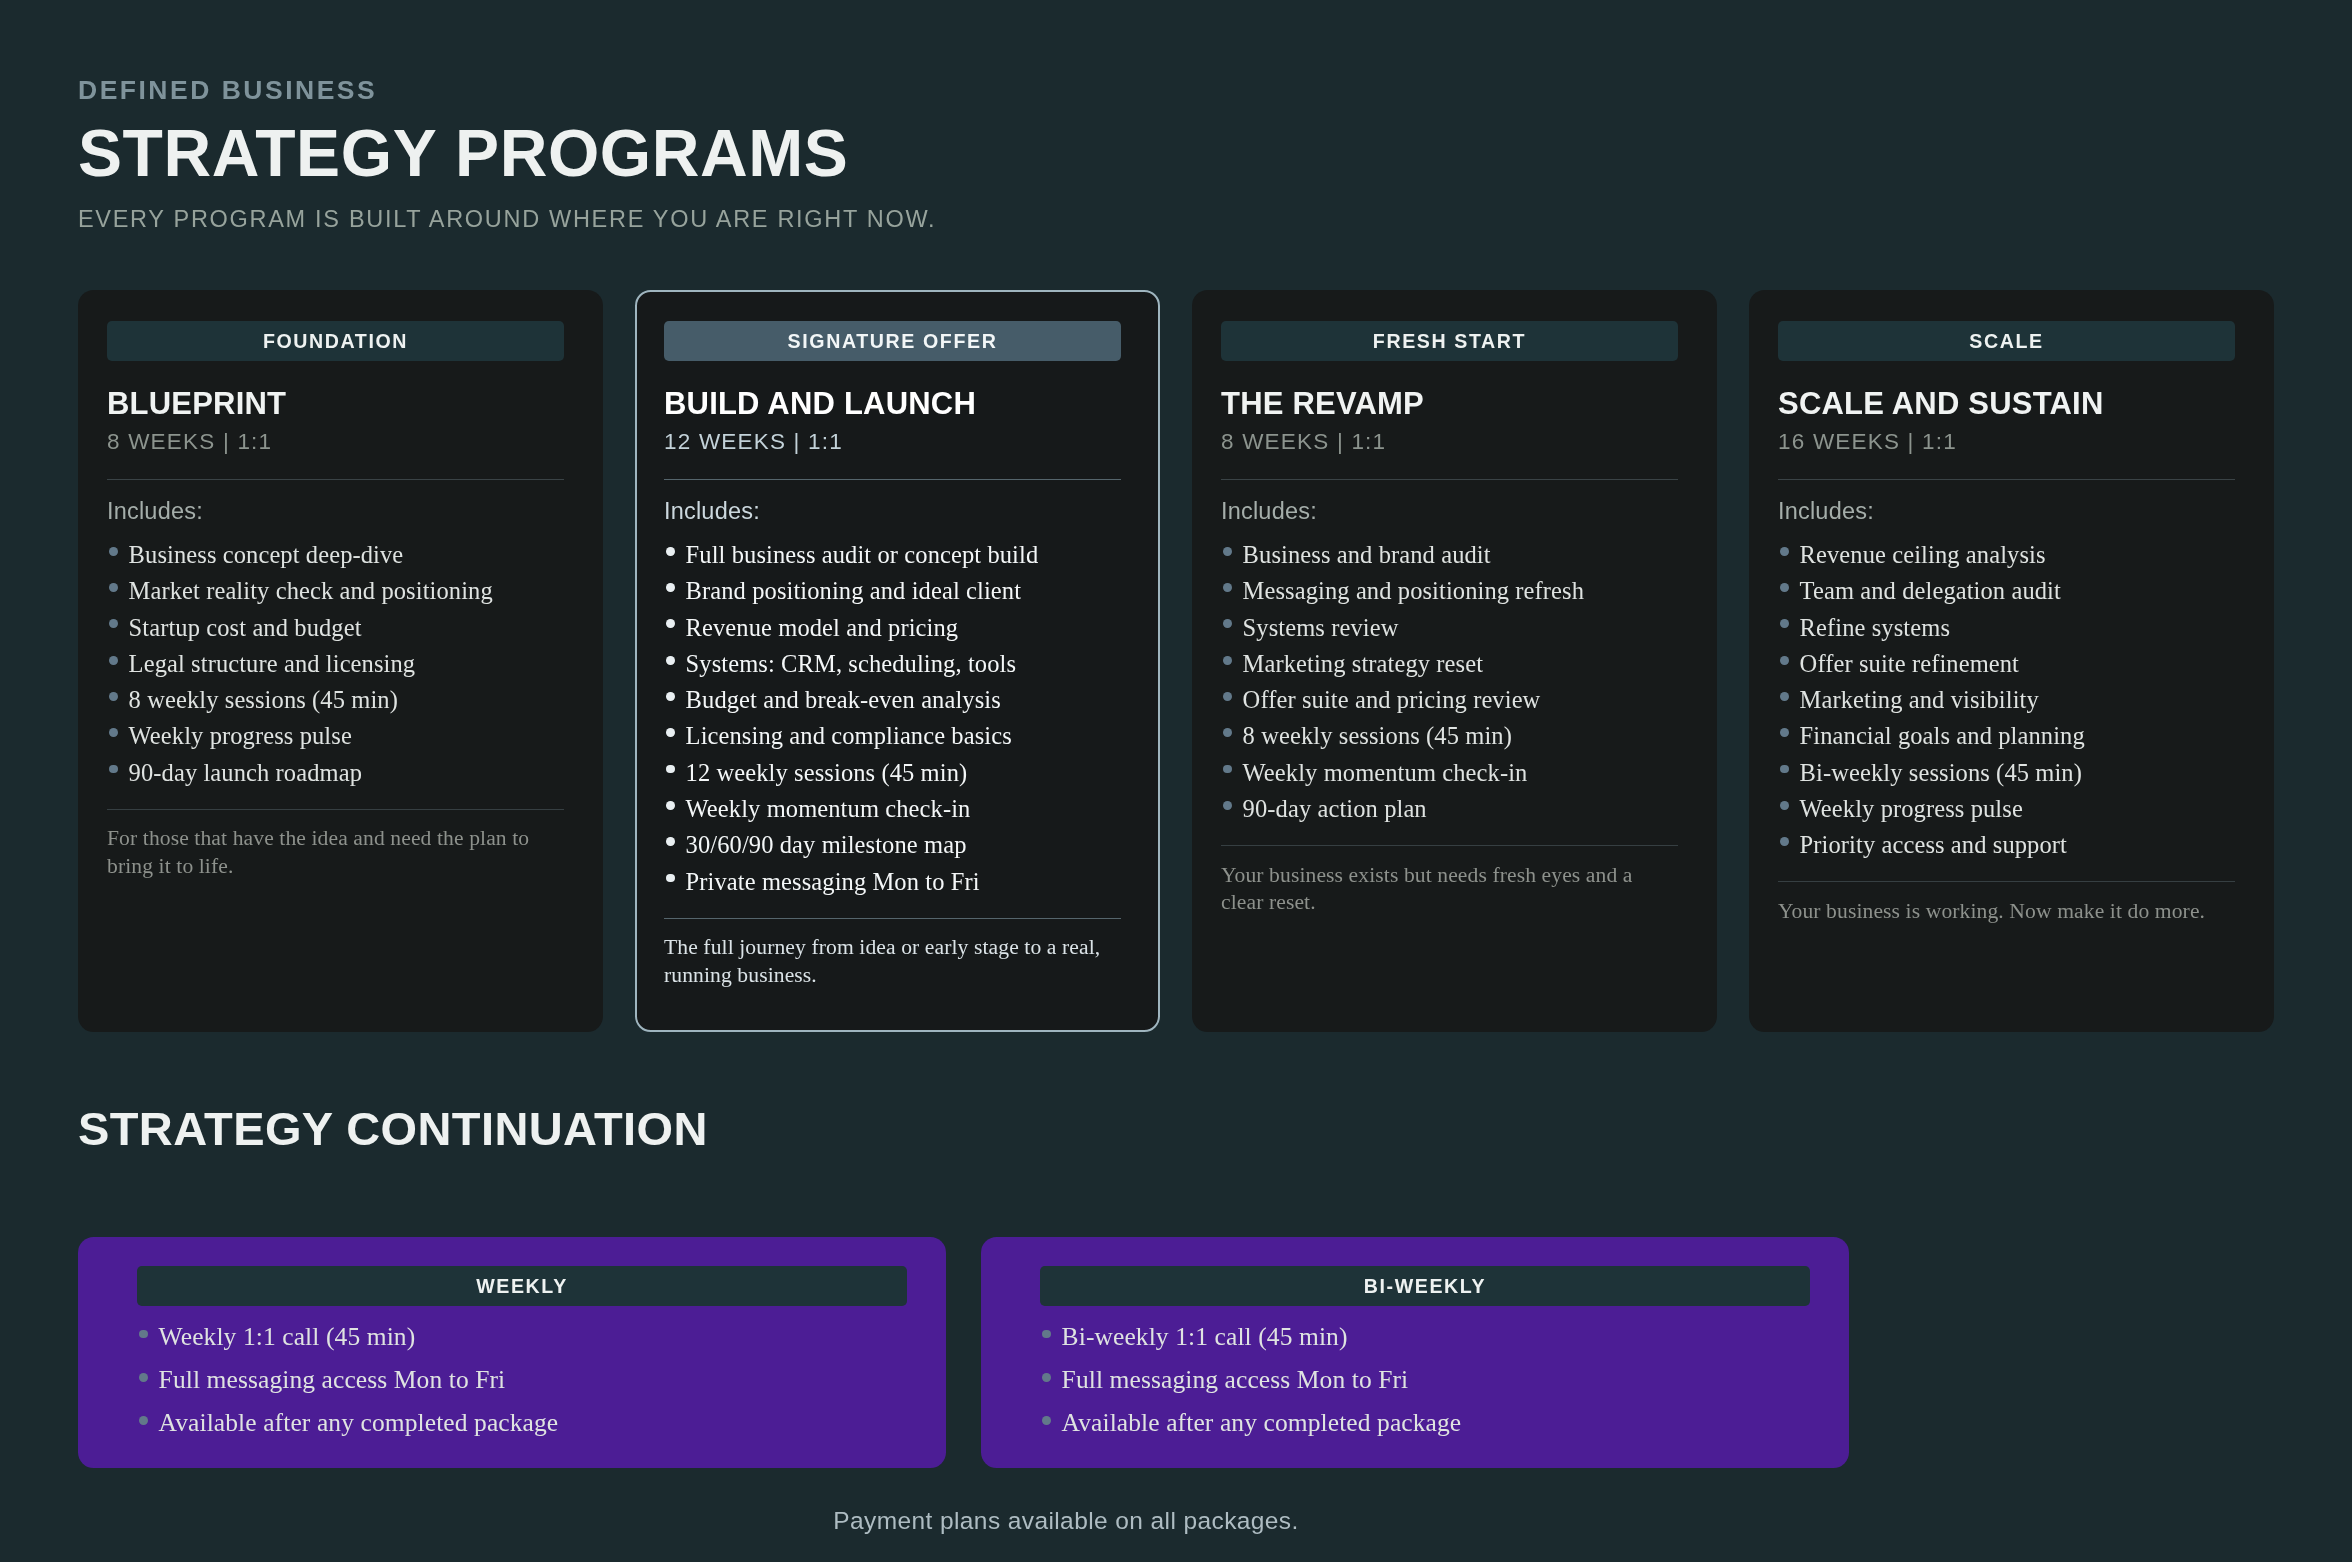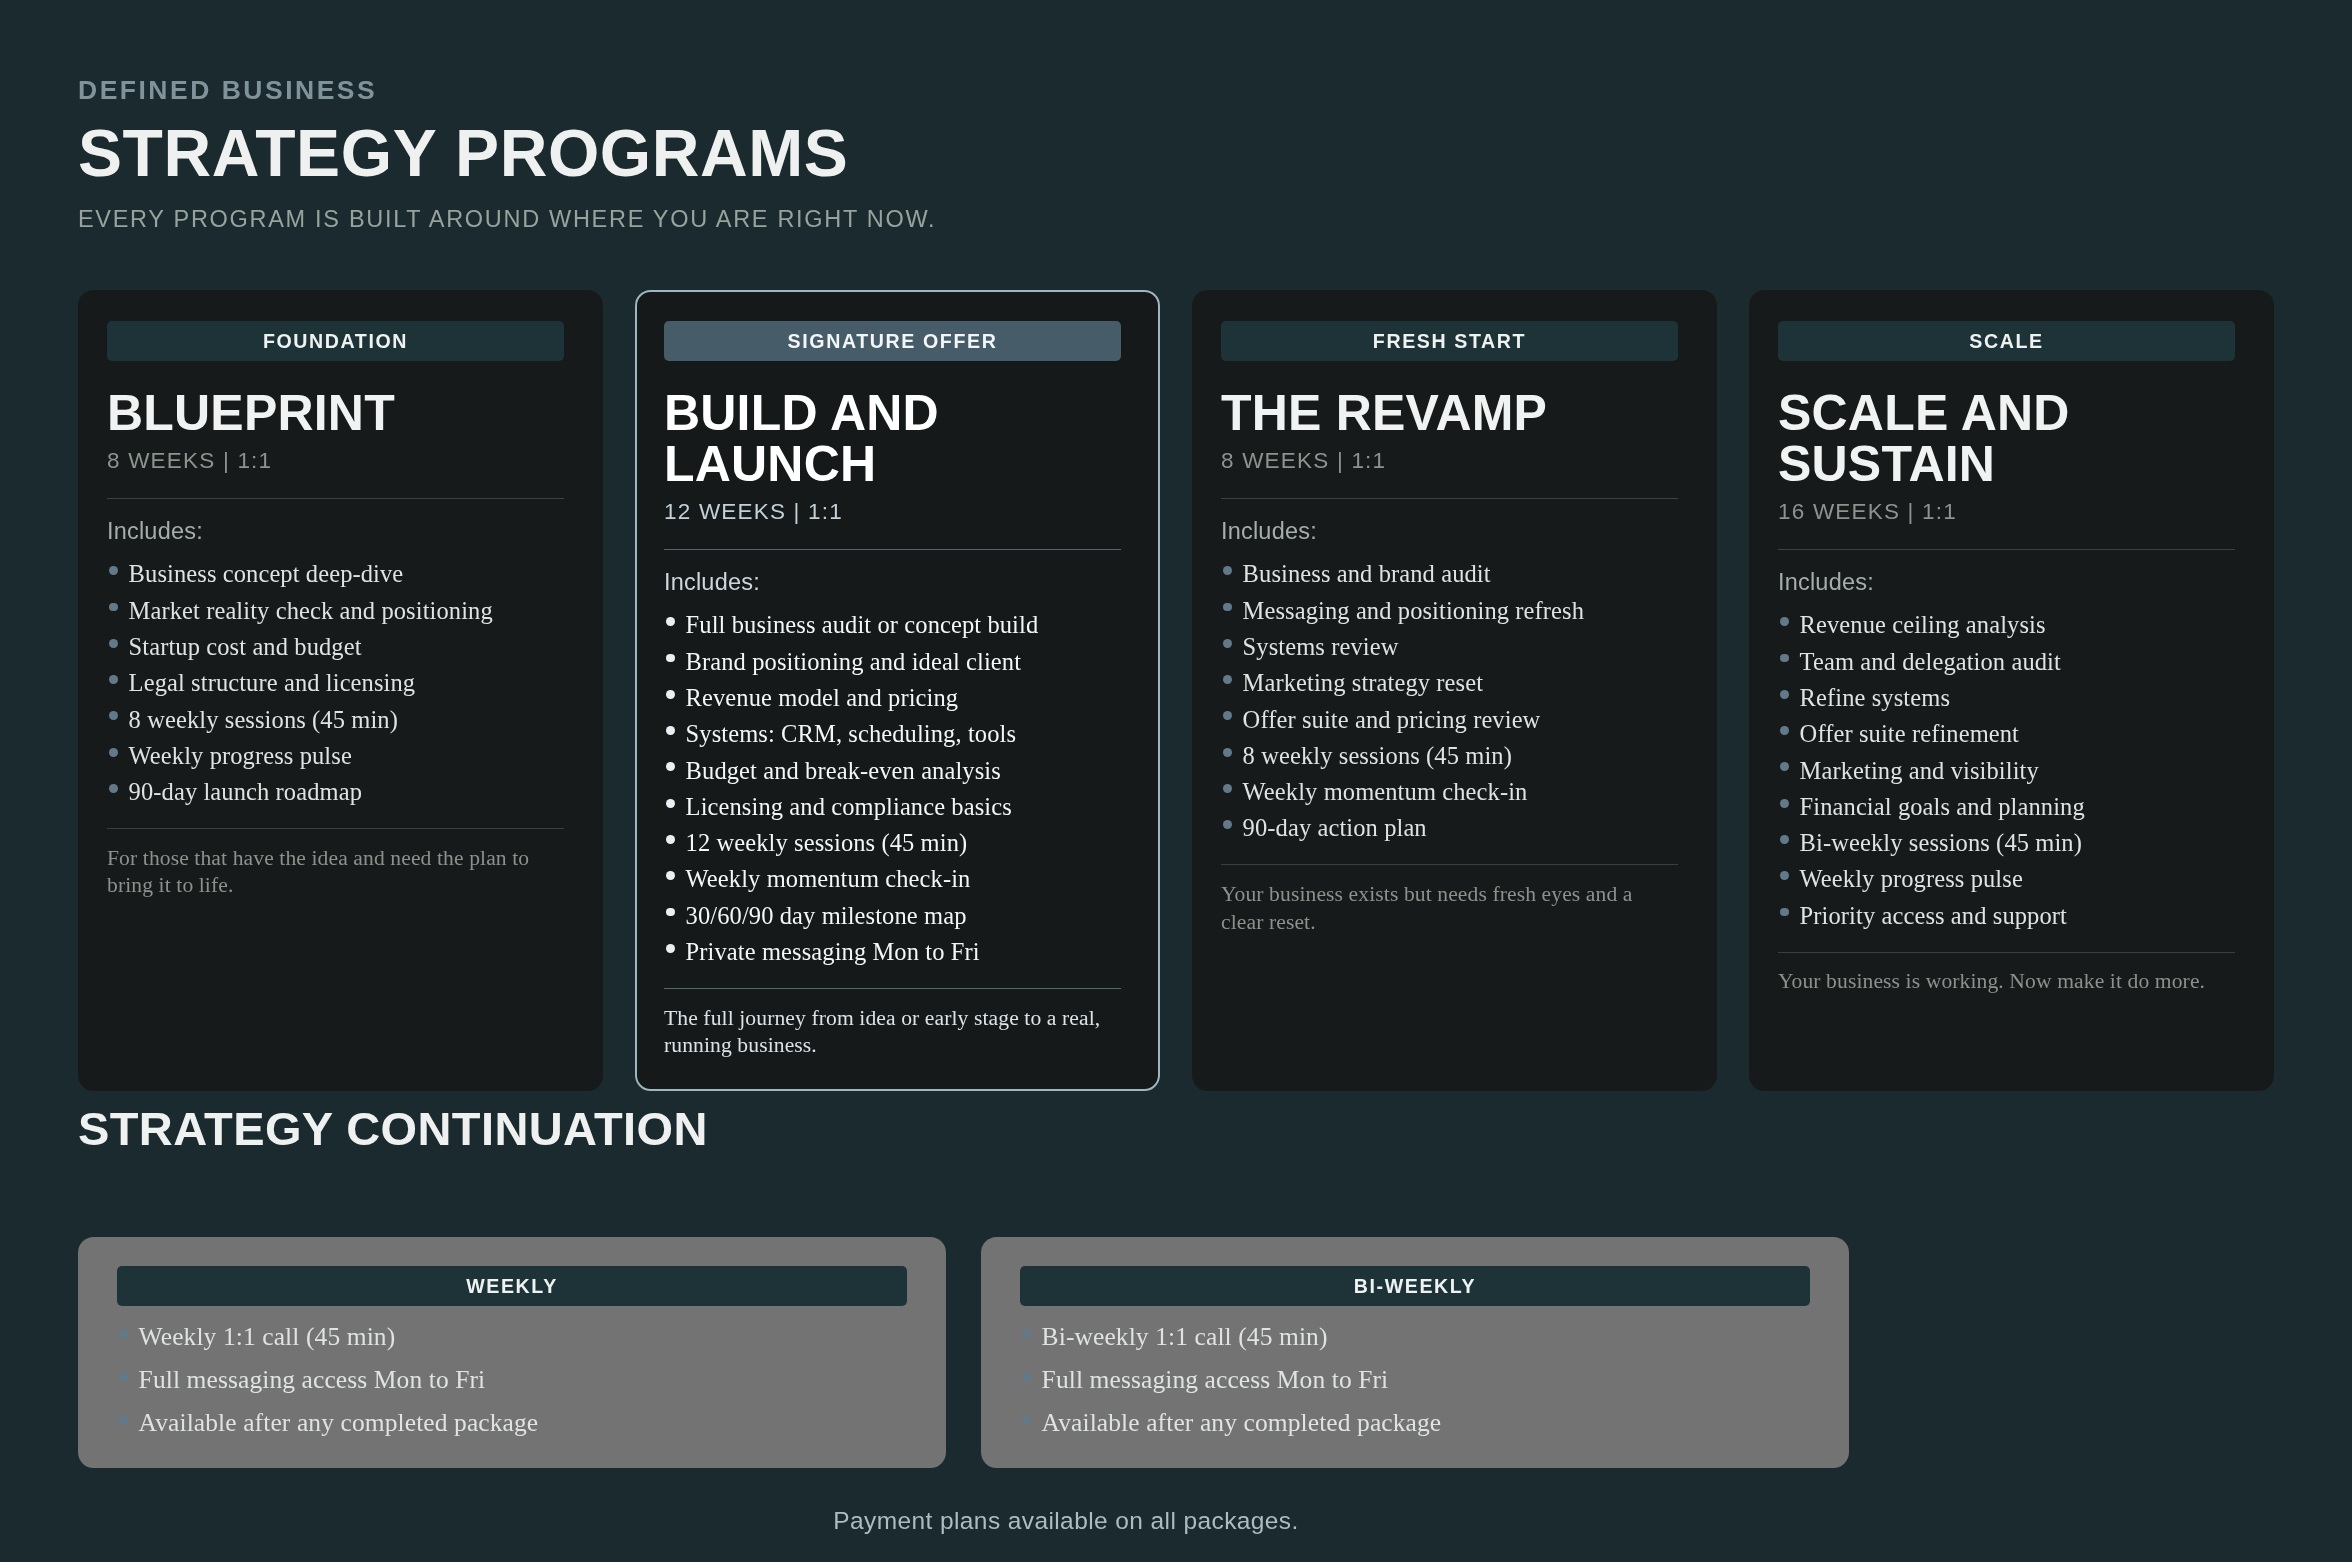--- a/index.html
+++ b/index.html
@@ -96,21 +96,21 @@
     background: #1e3338;
     color: #eef2f1;
     line-height: 1.15;
   }
   .badge.featured-badge {
     background: #465c69;
     color: #f2f6f7;
   }
 
   .card-title {
-    font-size: 50px;
+    font-size: 31px;
     font-weight: 700;
     letter-spacing: 0.2px;
     color: #f0f3f2;
     text-transform: uppercase;
     margin-top: 26.5px;
     line-height: 1.02;
   }
   .card-title.featured-title { color: #ffffff; }
 
   .card-meta {
@@ -215,23 +215,23 @@
   .cont-grid {
     position: absolute;
     left: 78px;
     top: 1237px;
     width: 2196px;
     display: flex;
     gap: 35px;
   }
   .cont-card {
     width: 868px;
-    background: #737373;
+    background: #4c1d95;
     border-radius: 15.7px;
-    padding: 29px 39px 33px 39px;
+    padding: 29px 39px 33px 59px;
   }
   .cont-card ul.feature-list li {
     font-size: 25.5px;
     margin-top: 17.6px;
   }
   .cont-card ul.feature-list li::before {
     top: 5.9px;
   }
 
   

